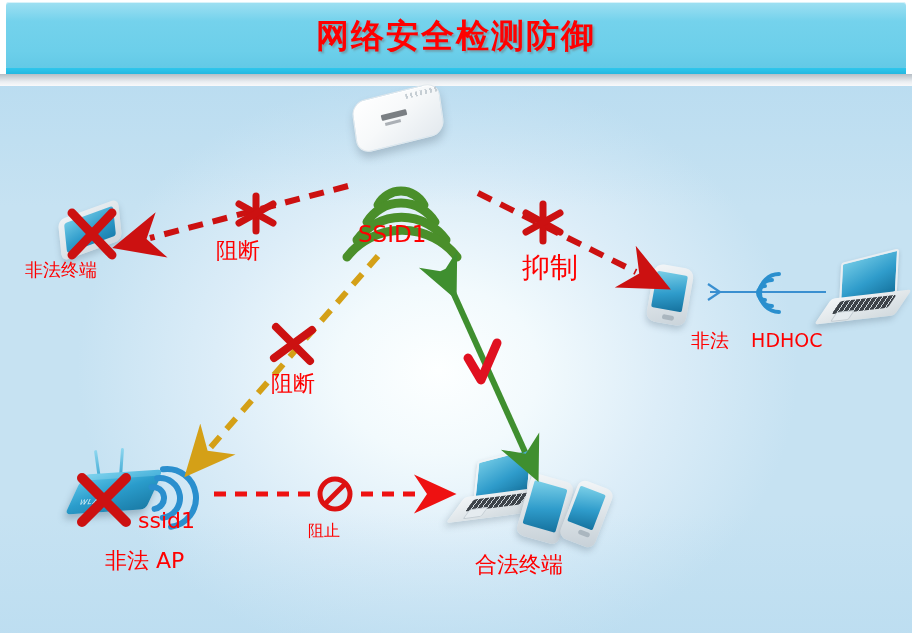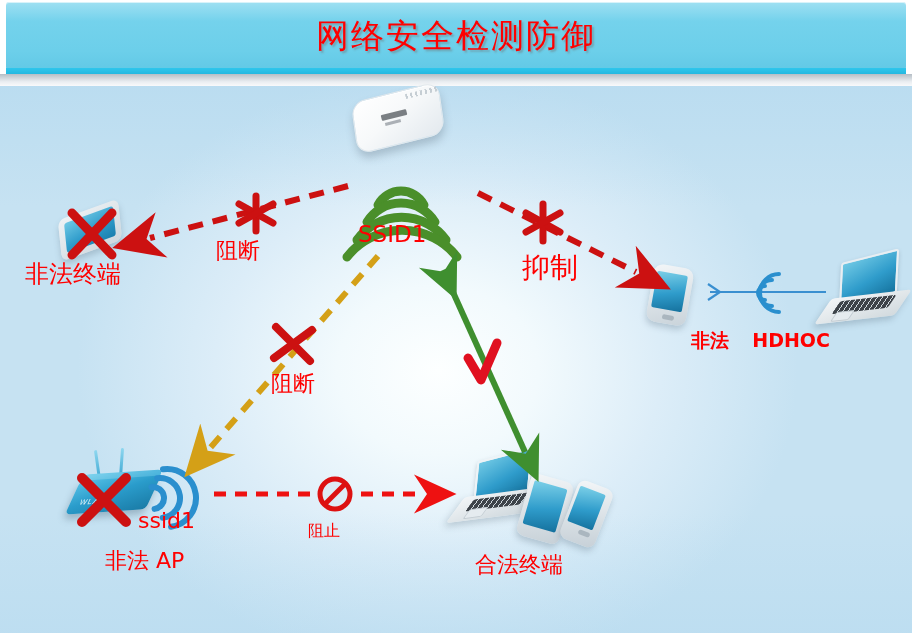--- a/index.html
+++ b/index.html
@@ -45,21 +45,21 @@
     height: 14px;
     background: linear-gradient(180deg, rgba(120,136,150,0.55) 0%, rgba(170,186,200,0.25) 55%, rgba(190,215,232,0.0) 100%);
   }
   #page-title {
     position: absolute;
     left: 0;
     top: 14px;
     width: 912px;
     text-align: center;
     font-size: 33px;
-    font-weight: normal;
+    font-weight: bold;
     color: #ff0000;
     letter-spacing: 2px;
     text-shadow: 2px 2px 2px rgba(110,110,110,0.45);
     white-space: nowrap;
   }
 
   
   #canvas {
     position: absolute;
     left: 0;
@@ -91,24 +91,24 @@
     position: absolute;
     color: #ff0000;
     white-space: nowrap;
     font-family: "DejaVu Sans", "Liberation Sans", sans-serif;
   }
   .lbl-ssid1   { left: 358px; top: 221px; font-size: 23px; }
   .lbl-zuduan1 { left: 216px; top: 236px; font-size: 22px; }
   .lbl-yizhi   { left: 522px; top: 249px; font-size: 28px; }
   .lbl-zuduan2 { left: 271px; top: 369px; font-size: 22px; }
   .lbl-zuzhi   { left: 308px; top: 521px; font-size: 16px; }
-  .lbl-feifa-term { left: 25px; top: 258px; font-size: 24px; }
+  .lbl-feifa-term { left: 25px; top: 258px; font-size: 18px; }
   .lbl-ssid-low   { left: 138px; top: 508px; font-size: 22px; }
   .lbl-feifa-ap   { left: 105px; top: 546px; font-size: 22px; }
-  .lbl-hdhoc      { left: 691px; top: 328px; font-size: 19px; font-weight: bold; }
+  .lbl-hdhoc      { left: 691px; top: 328px; font-size: 19px; }
   .lbl-hefa       { left: 475px; top: 550px; font-size: 22px; }
 
   
   .dev { position: absolute; }
 
   
   #ap-device { left: 345px; top: 88px; width: 110px; height: 60px; }
   #ap-body {
     position: absolute;
     left: 8px; top: 4px;

